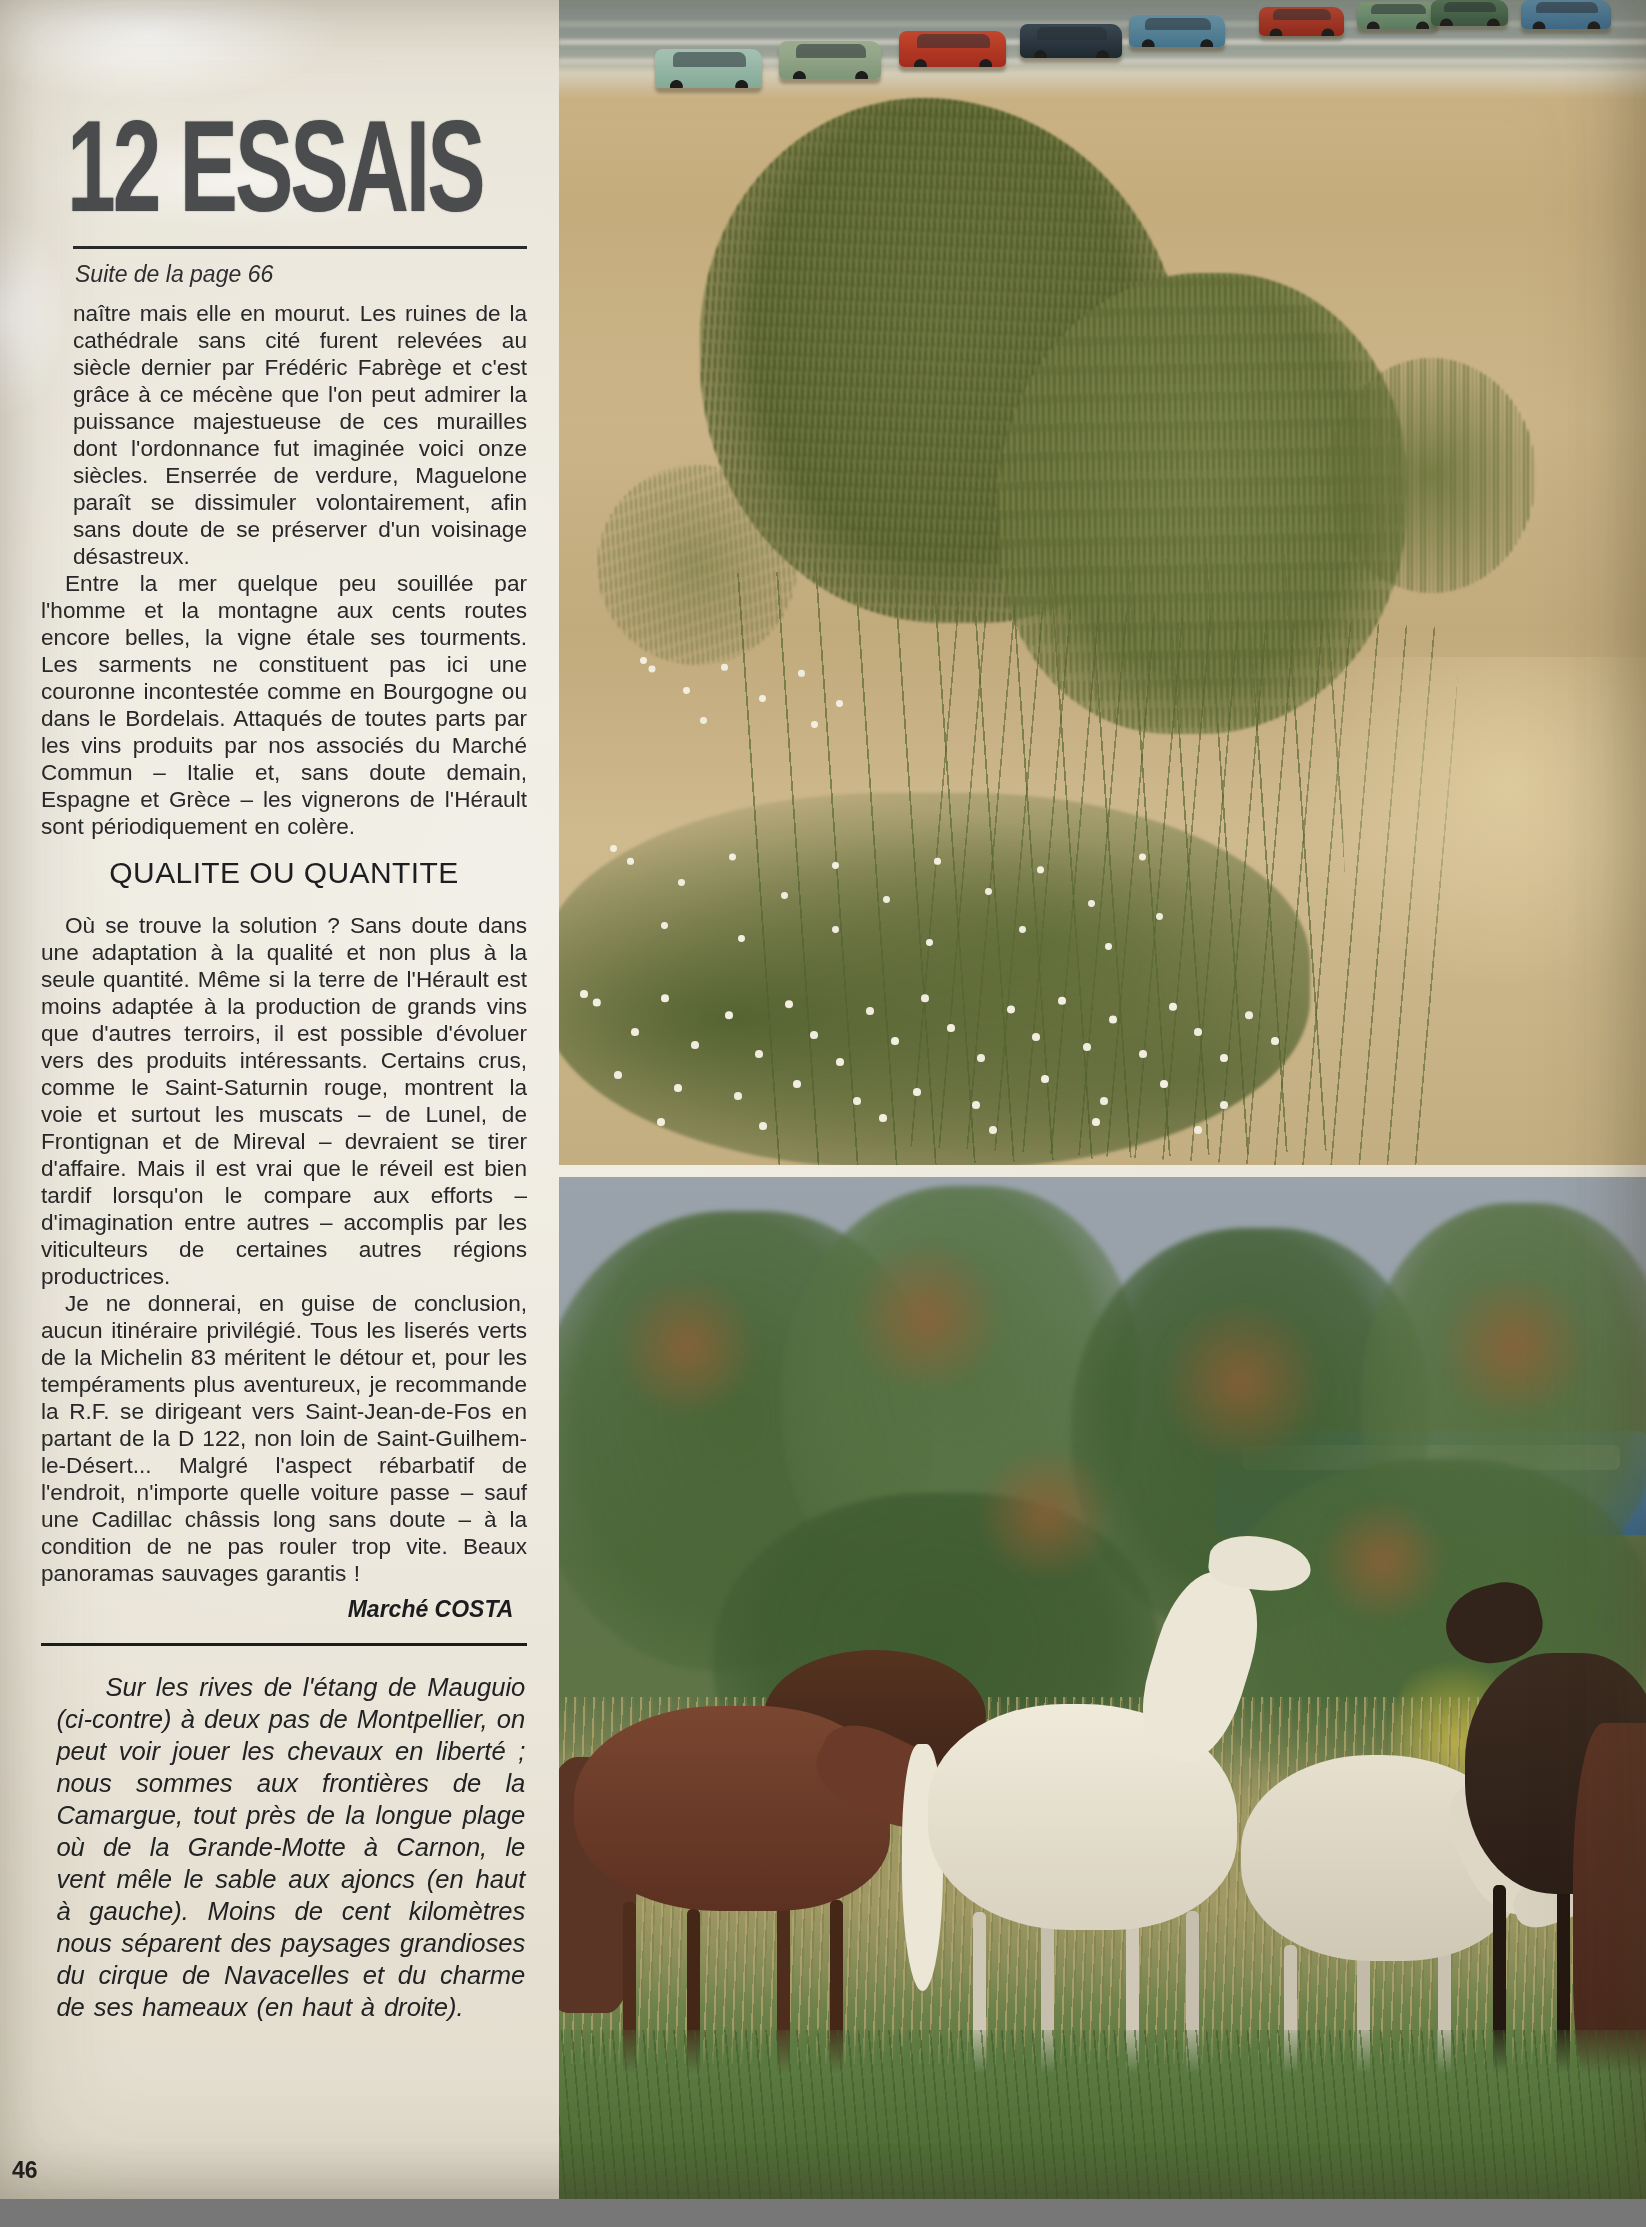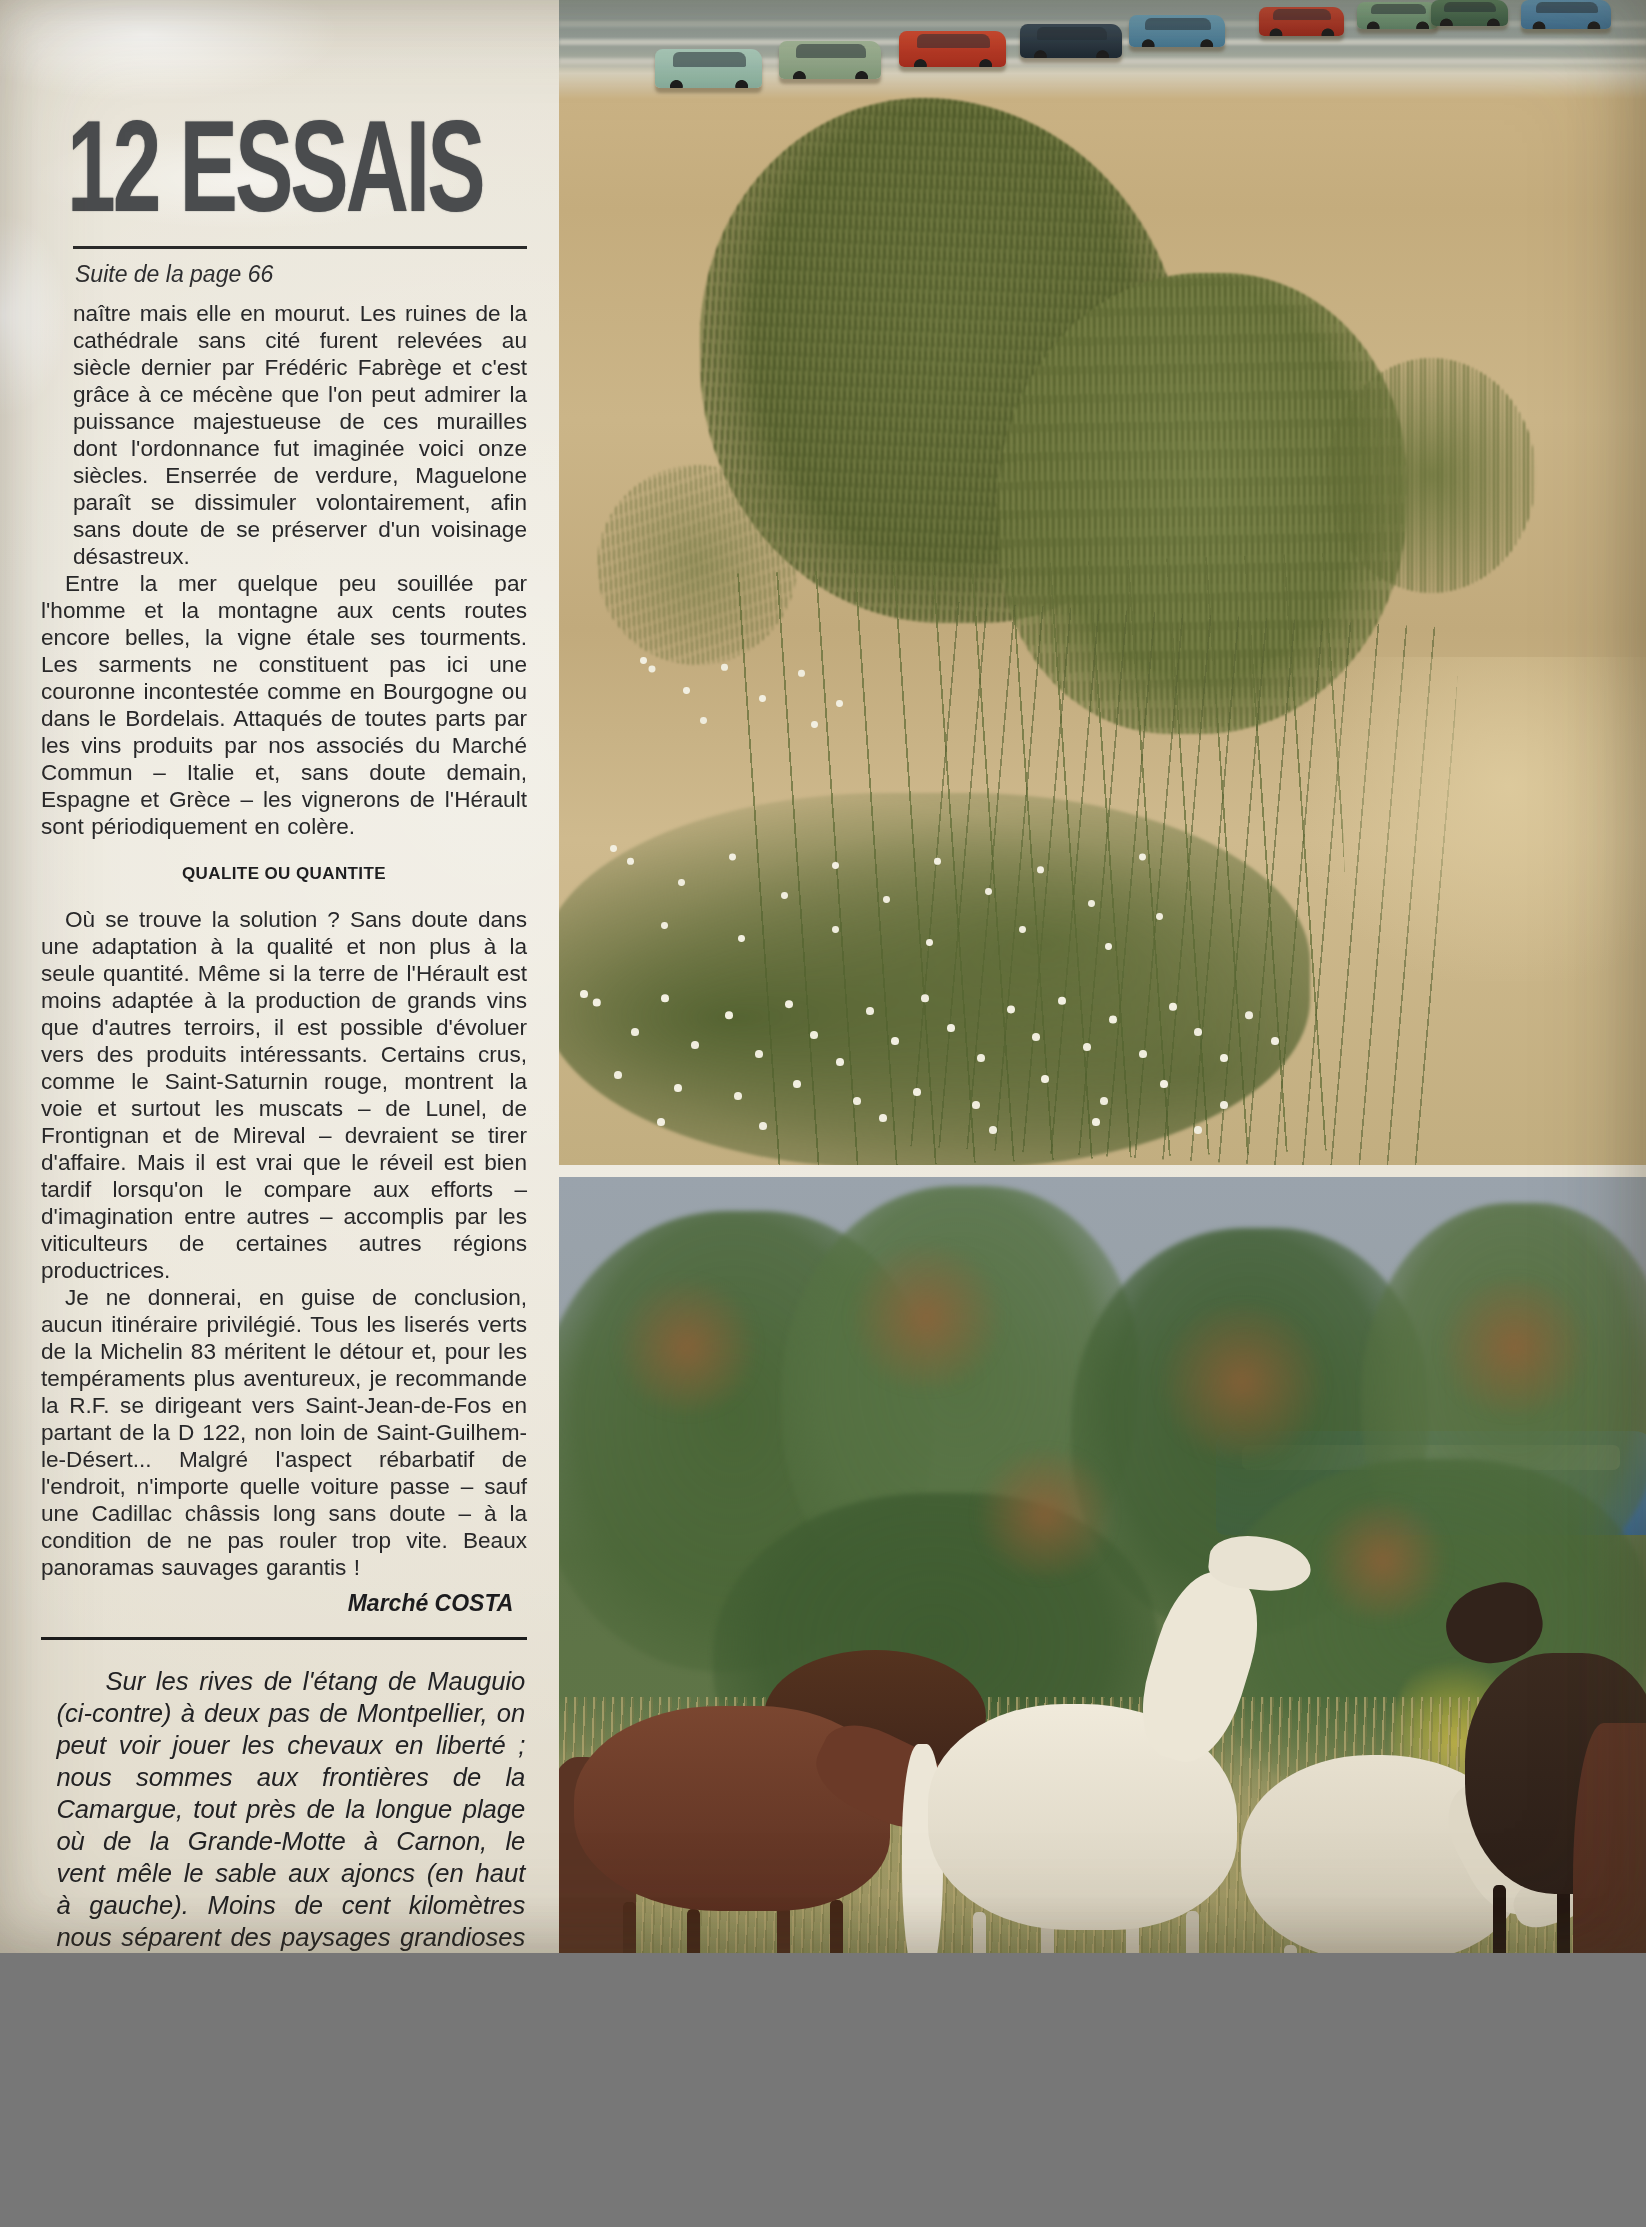--- a/index.html
+++ b/index.html
@@ -1,17 +1,17 @@
 <!DOCTYPE html>
 <html style="font-size:13.6px"><head>
 <meta charset="utf-8">
 <style>
   html,body{margin:0;padding:0;background:#777;}
   .page{
-    position:relative; width:1647px; height:1953px; overflow:hidden;
+    position:relative; width:1647px; height:2199px; overflow:hidden;
     background:
       radial-gradient(ellipse at 30% 40%, rgba(255,255,255,.35), rgba(255,255,255,0) 60%),
       linear-gradient(180deg,#e7e2d5 0%, #ece8dc 30%, #eae5d8 70%, #e2dccd 100%);
     font-family:"Liberation Sans", sans-serif;
     color:#2b2b2d;
   }
   .vignette{position:absolute;inset:0;pointer-events:none;z-index:40;
     box-shadow: inset 0 0 119px rgba(70,58,38,.22), inset -24px 0 60px rgba(70,58,38,.15), inset 0 -17px 43px rgba(70,58,38,.12);}
   .blotch{position:absolute;border-radius:50%;pointer-events:none;z-index:6;
     background:radial-gradient(ellipse, rgba(255,255,255,.9), rgba(255,255,255,0) 70%);}
@@ -29,21 +29,21 @@
   }
   .rule-top{position:absolute;left:73px;top:246px;width:454px;height:3.4px;background:#2a2a2a;z-index:7;}
   .continuation{position:absolute;left:75px;top:261px;font-size:23px;font-style:italic;color:#2e2e30;z-index:7;}
   .article-body{position:absolute;left:41px;top:300px;width:486px;z-index:7;}
   .article-body p.body{
     margin:0;font-size:22.6px;line-height:27px;text-align:justify;
     text-indent:24px;word-spacing:1.3px;color:#28282a;
   }
   .article-body p.body.first{text-indent:0;margin-left:32px;}
   .section-heading{
-    margin:24px 0 22px 0;text-align:center;font-size:17px;font-weight:700;
+    margin:16px 0 22px 0;text-align:center;font-size:30px;font-weight:400;
     letter-spacing:0.4px;color:#1e1e20;
   }
   .byline{margin:8.5px 13.6px 0 0;text-align:right;font-size:23px;font-weight:700;font-style:italic;color:#1c1c1e;}
   .rule-caption{margin:20.5px 0 0 0;width:100%;height:2.6px;background:#1c1c1c;}
   .caption{
     margin:25.6px 0 0 0;padding:0 1.7px 0 15.4px;font-size:25.6px;line-height:32px;
     font-style:italic;text-align:justify;text-indent:49px;color:#222224;word-spacing:1.7px;
   }
   .pageno{position:absolute;left:12px;top:2157px;font-size:23px;font-weight:700;color:#1c1c1e;z-index:7;}
 

